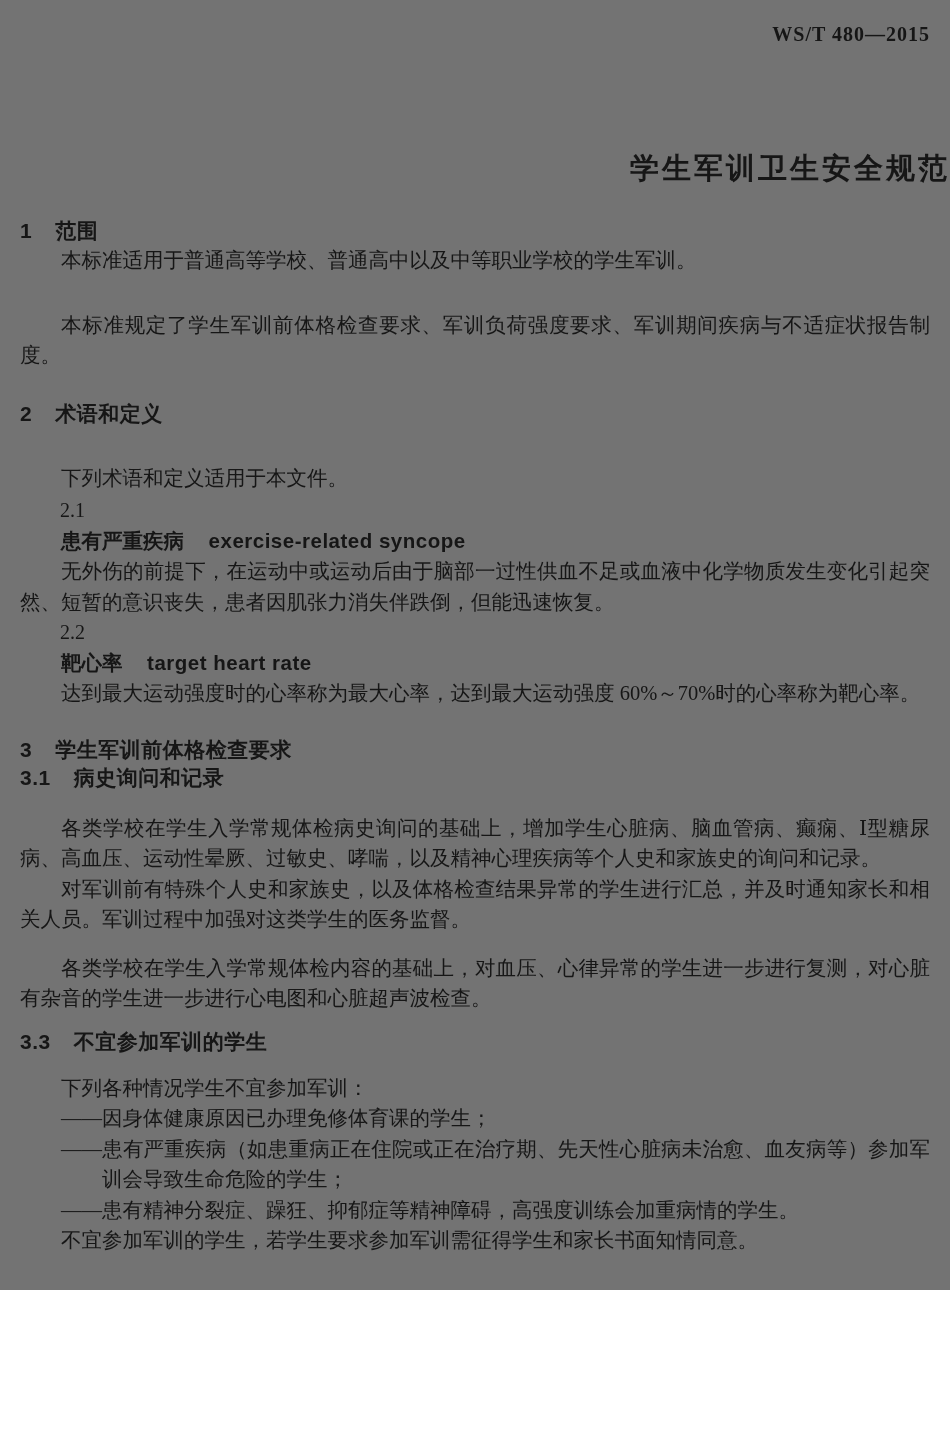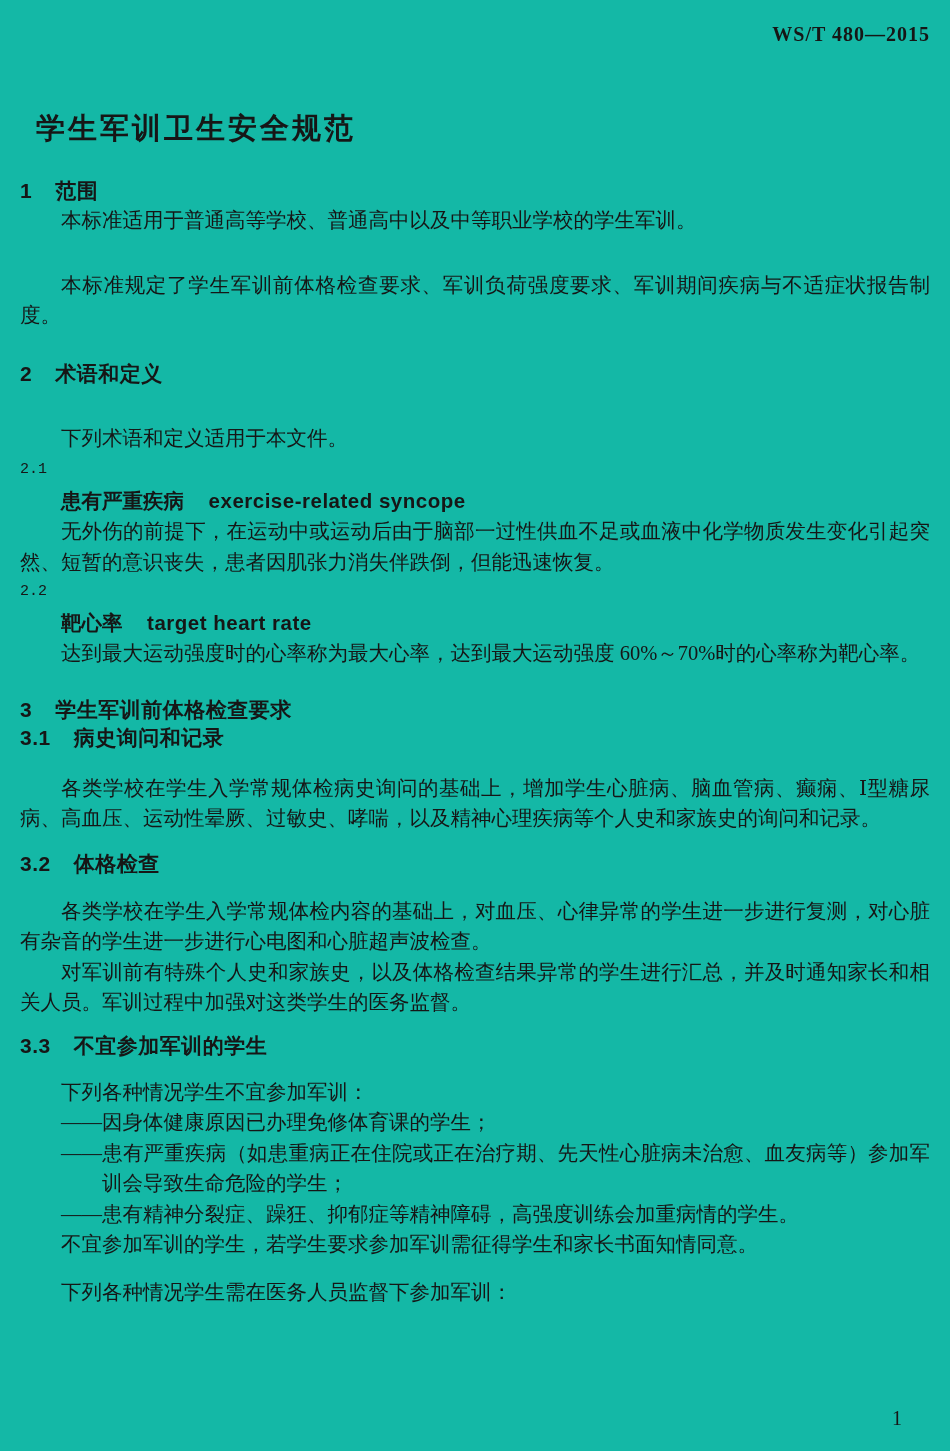--- a/index.html
+++ b/index.html
@@ -1,59 +1,60 @@
 <!DOCTYPE html>
 <html lang="zh"><head>
 <meta charset="utf-8">
 <style>
   * { margin:0; padding:0; box-sizing:border-box; }
   html,body { background:#ffffff; }
   .page {
-    width:950px; height:1451px;
+    width:950px; height:1290px;
     position:relative;
-    background:#14b8a6;
+    background:#737373;
     color:#161616;
     font-family:"Liberation Serif","DejaVu Serif",serif;
     font-size:20.5px;
     line-height:30.5px;
     overflow:hidden;
   }
   .doc-header {
     padding:22px 20px 0 0;
     text-align:right;
     font-size:20px;
     line-height:24px;
     letter-spacing:1px;
     font-weight:bold;
     font-family:"Liberation Serif","DejaVu Serif",serif;
   }
   .doc-title {
-    margin-top:65px;
-    text-align:left;
+    margin-top:105px;
+    text-align:right;
     font-family:"Liberation Sans","DejaVu Sans",sans-serif;
     font-weight:bold;
     font-size:29px;
     line-height:34px;
     letter-spacing:3px;
     padding-left:36px;
   }
   .content { margin:0 20px; width:910px; }
   .h-sec {
     font-family:"Liberation Sans","DejaVu Sans",sans-serif;
     font-weight:bold;
     font-size:21px;
     line-height:28px;
     letter-spacing:0.5px;
   }
   .h-num { margin-right:1.1em; font-weight:bold; }
   .para { text-indent:2em; text-align:justify; }
   .term-num {
-    font-family:Liberation Mono, monospace;
-    font-size:15px;
+    font-family:Liberation Serif, serif;
+    font-size:20px;
     line-height:30.5px;
+    margin-left:40px;
   }
   .term-line {
     padding-left:2em;
     font-weight:bold;
     font-family:"Liberation Sans","DejaVu Sans",sans-serif;
     font-size:20.5px;
     line-height:30.5px;
   }
   .term-en {
     font-family:Liberation Sans, sans-serif;
@@ -112,34 +113,30 @@
 
     <h2 class="h-sec mt27">
       <span class="h-num">3</span><span>学生军训前体格检查要求</span>
     </h2>
 
     <h3 class="h-sec mt30">
       <span class="h-num">3.1</span><span>病史询问和记录</span>
     </h3>
     <p class="para mt21">各类学校在学生入学常规体检病史询问的基础上，增加学生心脏病、脑血管病、癫痫、Ⅰ型糖尿病、高血压、运动性晕厥、过敏史、哮喘，以及精神心理疾病等个人史和家族史的询问和记录。</p>
 
-    <h3 class="h-sec mt16">
-      <span class="h-num">3.2</span><span>体格检查</span>
-    </h3>
+    <p class="para">对军训前有特殊个人史和家族史，以及体格检查结果异常的学生进行汇总，并及时通知家长和相关人员。军训过程中加强对这类学生的医务监督。</p>
     <p class="para mt18">各类学校在学生入学常规体检内容的基础上，对血压、心律异常的学生进一步进行复测，对心脏有杂音的学生进一步进行心电图和心脏超声波检查。</p>
-    <p class="para">对军训前有特殊个人史和家族史，以及体格检查结果异常的学生进行汇总，并及时通知家长和相关人员。军训过程中加强对这类学生的医务监督。</p>
 
     <h3 class="h-sec mt14">
       <span class="h-num">3.3</span><span>不宜参加军训的学生</span>
     </h3>
     <p class="para mt17">下列各种情况学生不宜参加军训：</p>
     <p class="dash-item">——因身体健康原因已办理免修体育课的学生；</p>
     <p class="dash-item">——患有严重疾病（如患重病正在住院或正在治疗期、先天性心脏病未治愈、血友病等）参加军训会导致生命危险的学生；</p>
     <p class="dash-item">——患有精神分裂症、躁狂、抑郁症等精神障碍，高强度训练会加重病情的学生。</p>
     <p class="para">不宜参加军训的学生，若学生要求参加军训需征得学生和家长书面知情同意。</p>
 
-    <p class="para mt17">下列各种情况学生需在医务人员监督下参加军训：</p>
 
   </div>
 
   <div class="page-number">1</div>
 
 </div>
 
 </body></html>

